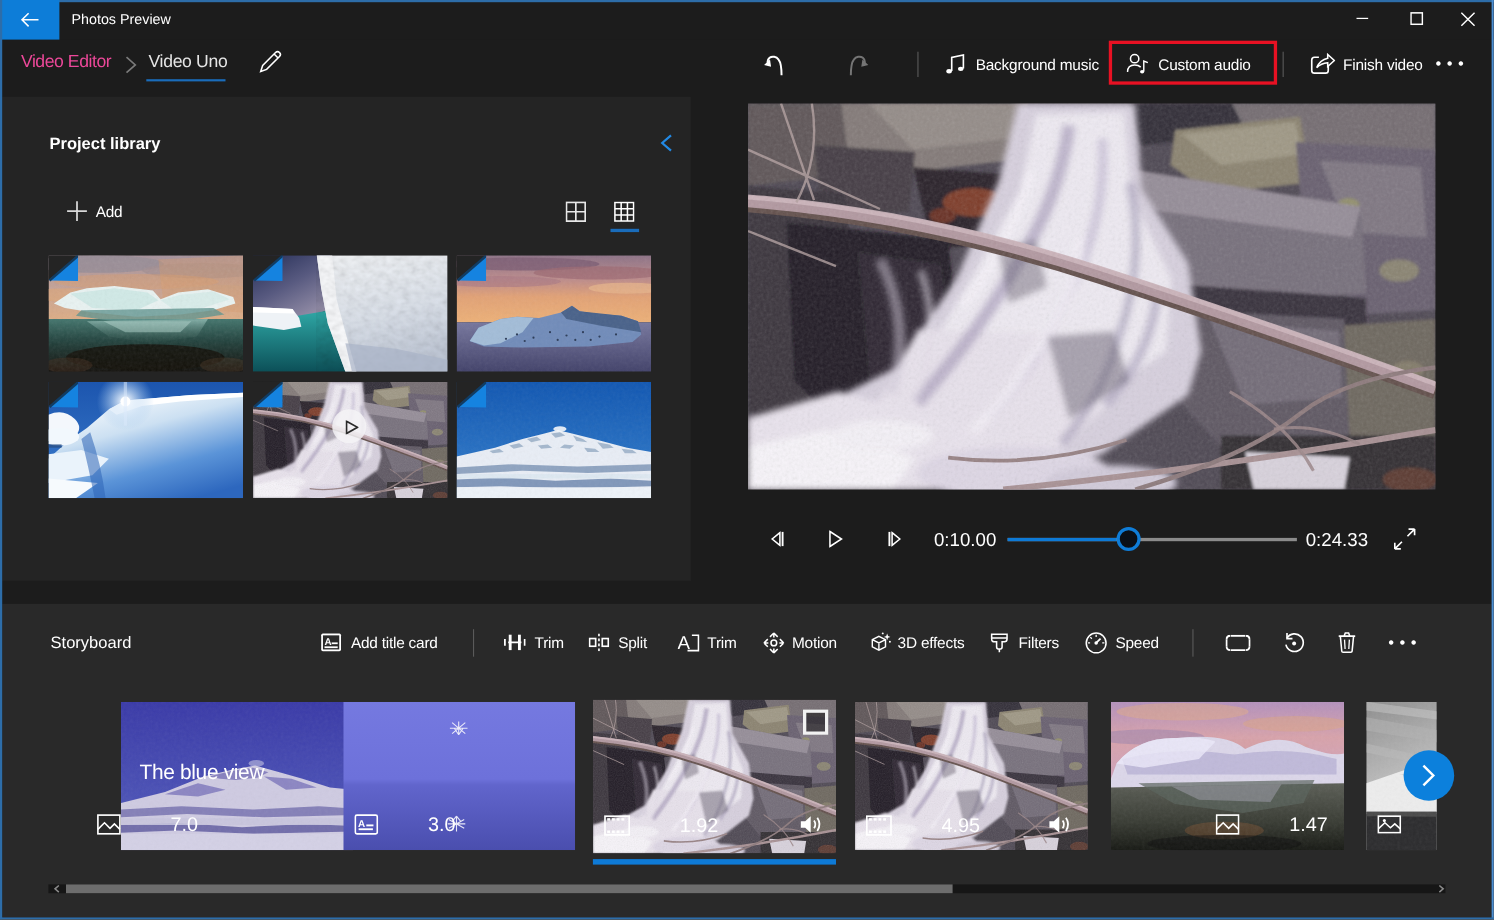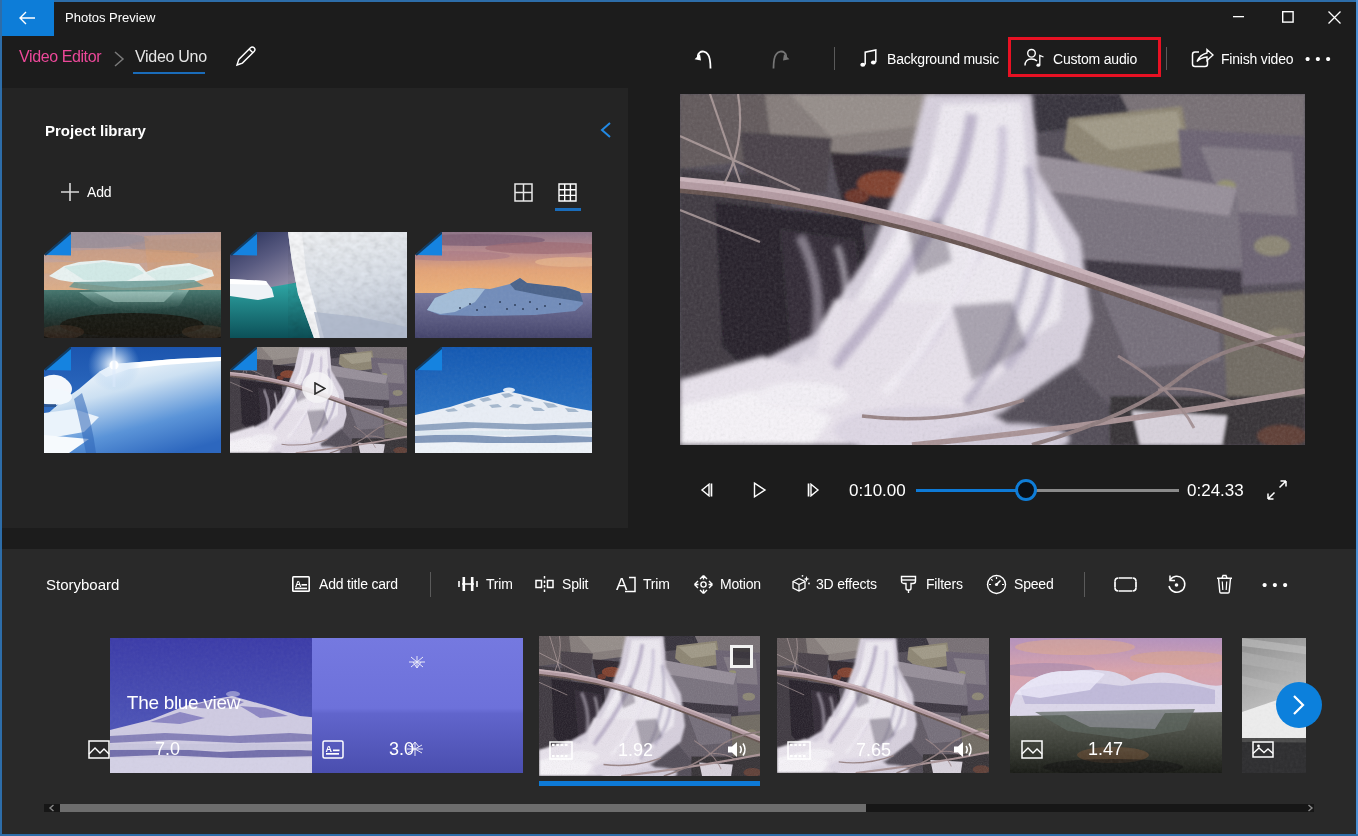--- a/index.html
+++ b/index.html
@@ -605,21 +605,21 @@
         <rect x="3" y="2.8" width="2.6" height="2.2"></rect>
         <rect x="7.3" y="2.8" width="2.6" height="2.2"></rect>
         <rect x="11.6" y="2.8" width="2.6" height="2.2"></rect>
         <rect x="15.9" y="2.8" width="2.6" height="2.2"></rect>
         <rect x="3" y="14" width="2.6" height="2.2"></rect>
         <rect x="7.3" y="14" width="2.6" height="2.2"></rect>
         <rect x="11.6" y="14" width="2.6" height="2.2"></rect>
         <rect x="15.9" y="14" width="2.6" height="2.2"></rect>
       </g>
     </svg>
-    <span>7.65</span>
+    <span>4.95</span>
   </div>
 <svg class="abs" style="left:953px;top:740px;" width="22" height="19" viewBox="0 0 22 19">
     <polygon points="1,6.5 5,6.5 10,2 10,17 5,12.5 1,12.5" fill="#fff"></polygon>
     <path d="M13,6 Q15.5,9.5 13,13 M16,3.5 Q20,9.5 16,15.5" stroke="#fff" stroke-width="1.6" fill="none"></path>
   </svg>
 
 <div class="thumb" style="left:1010px;top:638px;width:212px;height:135px;">
   <svg width="212" height="135" viewBox="0 0 212 135" preserveAspectRatio="none">
     <defs>
         <linearGradient id="skyT5" x1="0" y1="0" x2="0" y2="1">
@@ -642,21 +642,21 @@
     <path d="M0,70 L5,56 Q25,32 60,33 Q105,28 122,43 Q152,27 177,41 Q202,50 212,47 L212,74 L0,78 Z" fill="#dcd7ea"></path>
     <path d="M10,52 Q60,40 112,48 Q162,40 205,52 L205,66 L15,66 Z" fill="#aaa3cc" opacity="0.55"></path>
     <path d="M5,56 Q25,32 60,33 Q80,31 95,36 L80,52 L30,60 Z" fill="#eceafa" opacity="0.8"></path>
     <polygon points="25,74 185,71 175,92 120,101 58,93" fill="#5a645c" opacity="0.7"></polygon>
     <polygon points="55,77 155,75 145,91 80,89" fill="#c2bdd4" opacity="0.35"></polygon>
     <ellipse cx="103" cy="117" rx="36" ry="8" fill="#8a5a38" opacity="0.4"></ellipse>
     <ellipse cx="103" cy="129" rx="70" ry="8" fill="#101010" opacity="0.55"></ellipse>
     <rect width="212" height="135" filter="url(#noisef)" opacity="0.08"></rect>
   </svg>
 </div>
-<div class="dur" style="left:992px;top:739px;padding-left:29px;">
+<div class="dur" style="left:1076px;top:739px;padding-left:29px;">
     <svg width="22" height="19" viewBox="0 0 22 19">
       <rect x="1" y="1" width="20" height="17" fill="none" stroke="#fff" stroke-width="1.5"></rect>
       <path d="M1,14 L7,8 L12,13 L16,9 L21,14" stroke="#fff" stroke-width="1.4" fill="none"></path>
     </svg>
     <span>1.47</span>
   </div>
 
 <div class="thumb" style="left:1242px;top:638px;width:64px;height:135px;">
   <svg width="212" height="135" viewBox="0 0 212 135" preserveAspectRatio="none">
     <defs>

